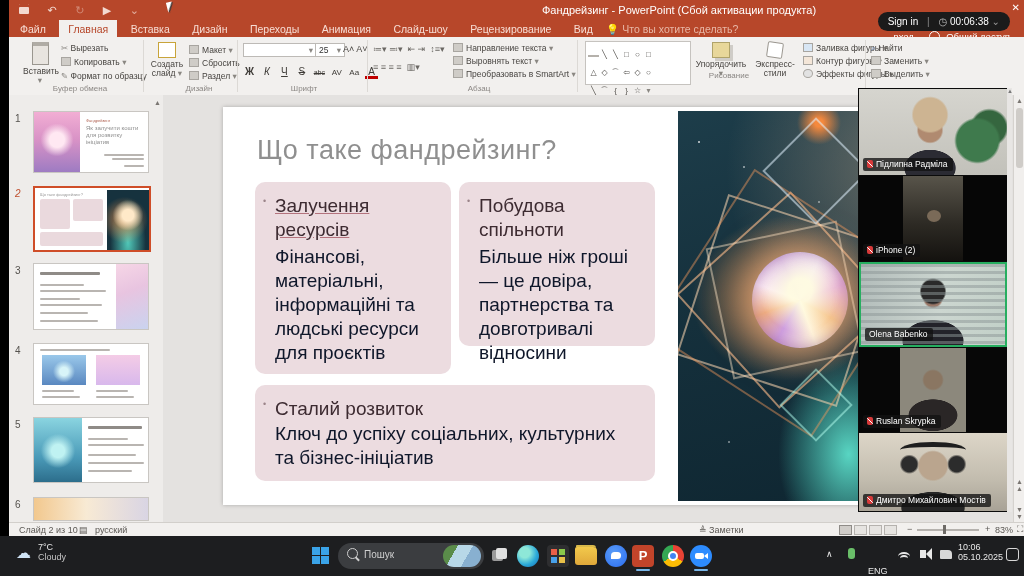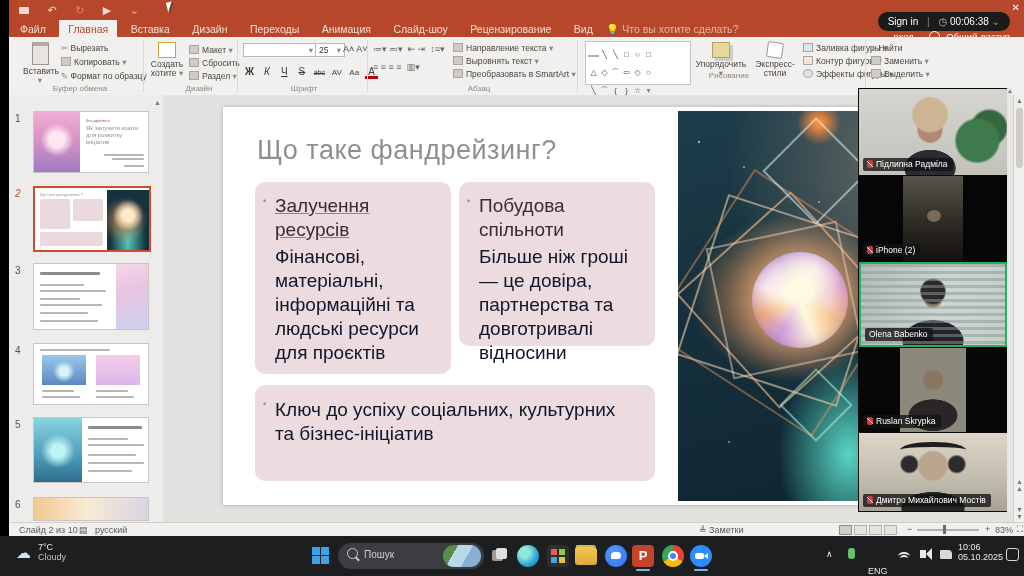--- a/index.html
+++ b/index.html
@@ -93,20 +93,21 @@
 <div id="root">
 
   <div class="abs titlebar">
     <div class="abs" style="left:10px;top:4px;">
       <span class="qat-ico" style="width:10px;height:10px;display:inline-block;background:#f3d9d0;border-radius:1px;box-shadow:inset 0 3px 0 #b7472a;"></span>
       <span class="qat-ico">↶</span>
       <span class="qat-ico" style="opacity:.45">↻</span>
       <span class="qat-ico">▶</span>
       <span class="qat-ico" style="opacity:.7">⌄</span>
     </div>
+    <div class="abs title-text" style="left:420px;top:4px;width:500px;text-align:center;">Фандрейзинг - PowerPoint (Сбой активации продукта)</div>
     <div class="abs" style="right:4px;top:2px;color:#fff;font-size:10px;">✕</div>
     <div class="abs zoompill" style="right:14px;top:12px;">
       <span>Sign in</span>
       <span style="color:#888;margin:0 6px;">|</span>
       <span style="color:#bbb;">◷ </span><span>00:06:38</span>
       <span style="color:#999;"> ⌄</span>
     </div>
     <div class="abs meetrow" style="right:14px;top:31px;">
       <span>вход</span>
       <span style="display:inline-block;width:9px;height:9px;border-radius:50%;border:1px solid #fff;margin:0 4px -2px 12px;"></span>
@@ -135,21 +136,21 @@
       <span>Вставить</span><br><span style="color:#8a8782;">▾</span>
     </div>
     <div class="abs rbtn" style="left:52px;top:6px;"><span style="color:#8a8782;">✂</span> <span>Вырезать</span></div>
     <div class="abs rbtn" style="left:52px;top:20px;"><span class="rico"></span><span>Копировать</span> <span style="color:#8a8782;">▾</span></div>
     <div class="abs rbtn" style="left:52px;top:34px;"><span style="color:#8a8782;">✎</span> <span>Формат по образцу</span></div>
     <div class="abs rgl" style="left:26px;top:47px;width:90px;">Буфер обмена</div>
     <div class="abs rsep" style="left:134px;"></div>
 
     <div class="abs rbig" style="left:139px;top:5px;width:38px;">
       <div style="width:16px;height:14px;margin:0 auto 2px;background:#fff;border:1px solid #c8a43a;"></div>
-      <span>Создать хотите</span><span style="color:#8a8782;"> ▾</span>
+      <span>Создать слайд</span><span style="color:#8a8782;"> ▾</span>
     </div>
     <div class="abs rbtn" style="left:180px;top:8px;"><span class="rico"></span><span>Макет</span> <span style="color:#8a8782;">▾</span></div>
     <div class="abs rbtn" style="left:180px;top:21px;"><span class="rico"></span><span>Сбросить</span></div>
     <div class="abs rbtn" style="left:180px;top:34px;"><span class="rico"></span><span>Раздел</span> <span style="color:#8a8782;">▾</span></div>
     <div class="abs rgl" style="left:160px;top:47px;width:60px;">Дизайн</div>
     <div class="abs rsep" style="left:228px;"></div>
 
     <div class="abs combo" style="left:234px;top:6px;width:66px;height:12px;">
         <span style="float:right;color:#8a8782;">▾</span>
       </div>
@@ -282,20 +283,21 @@
     </div>
 
     <div class="abs sbox" style="left:236px;top:75px;width:196px;height:164px;">
       <span class="dot">•</span>
       <div class="shead">Побудова спільноти</div>
       <div class="sbody">Більше ніж гроші — це довіра, партнерства та довготривалі відносини</div>
     </div>
 
     <div class="abs sbox" style="left:32px;top:278px;width:400px;height:96px;">
       <span class="dot">•</span>
+      <div class="shead">Сталий розвиток</div>
       <div class="sbody" style="margin-top:1px;">Ключ до успіху соціальних, культурних та бізнес-ініціатив</div>
     </div>
 
     <div class="abs mandala">
       <div class="stars"></div>
       <div class="petal" style="left:20px;top:105px;width:165px;height:165px;transform:rotate(18deg);"></div>
       <div class="petal" style="left:30px;top:112px;width:150px;height:150px;transform:rotate(48deg);border-color:rgba(255,190,140,.6);"></div>
       <div class="petal" style="left:40px;top:122px;width:130px;height:130px;transform:rotate(78deg);border-color:rgba(255,230,200,.45);"></div>
       <div class="petal" style="left:8px;top:95px;width:190px;height:190px;transform:rotate(33deg);border-color:rgba(240,150,90,.45);"></div>
       <div class="petal" style="left:100px;top:22px;width:72px;height:72px;transform:rotate(45deg);border-color:rgba(225,242,255,.55);"></div>

